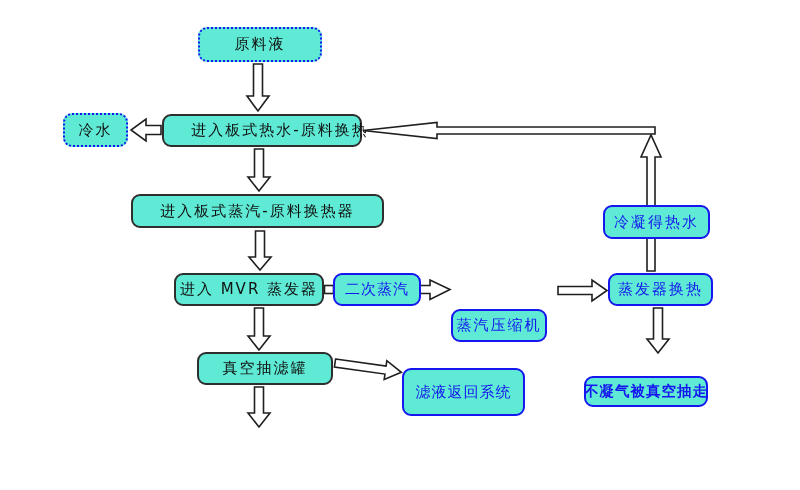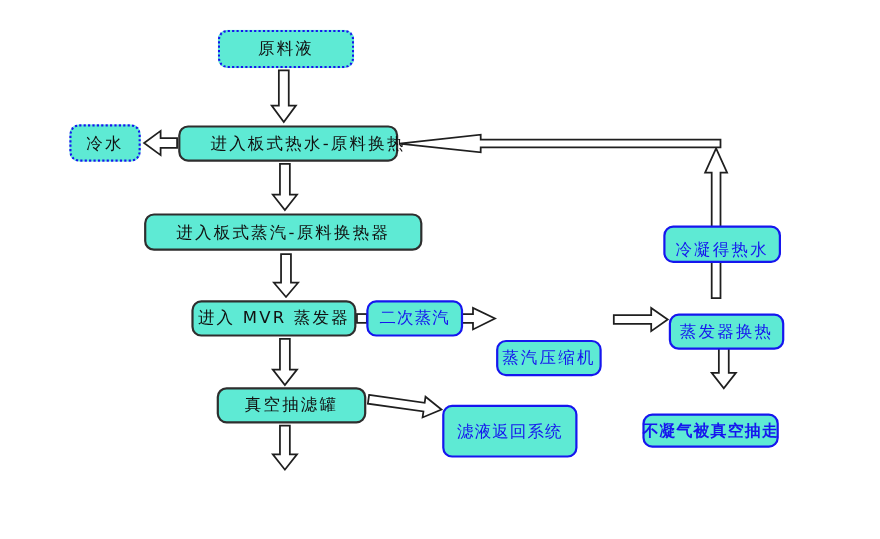--- a/index.html
+++ b/index.html
@@ -109,25 +109,25 @@
   </div>
 
   <div class="node blue" style="left:333px; top:273px; width:88px; height:33px; letter-spacing:1px;">
     <span>二次蒸汽</span>
   </div>
 
   <div class="node blue" style="left:451px; top:285px; width:96px; height:33px;margin-top:24px;">
     <span>蒸汽压缩机</span>
   </div>
 
-  <div class="node blue" style="left:608px; top:273px; width:105px; height:33px;margin-top:12px;">
+  <div class="node blue" style="left:608px; top:273px; width:105px; height:33px;">
     <span>蒸发器换热</span>
   </div>
 
-  <div class="node blue" style="left:603px; top:205px; width:107px; height:34px;align-items:flex-end;">
+  <div class="node blue" style="left:603px; top:205px; width:107px; height:34px;">
     <span>冷凝得热水</span>
   </div>
 
   <div class="node blue" style="left:584px; top:376px; width:124px; height:31px; letter-spacing:1px; font-size:14.5px;font-weight:bold;">
     <span>不凝气被真空抽走</span>
   </div>
 
   <div class="node black" style="left:197px; top:352px; width:136px; height:33px;">
     <span>真空抽滤罐</span>
   </div>

